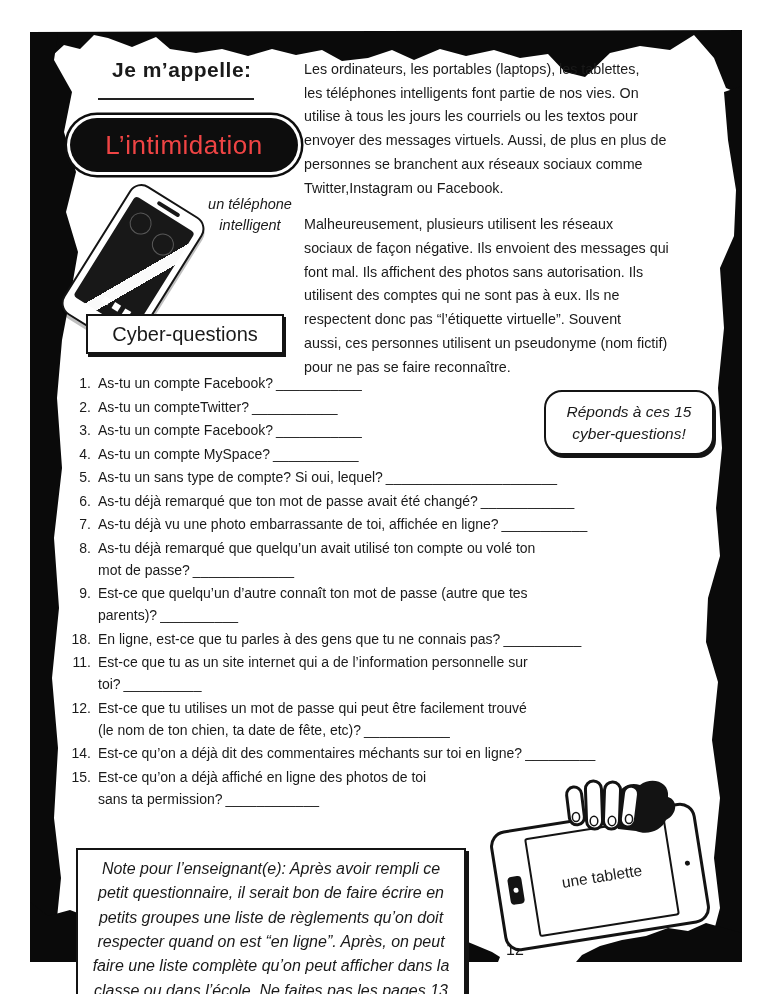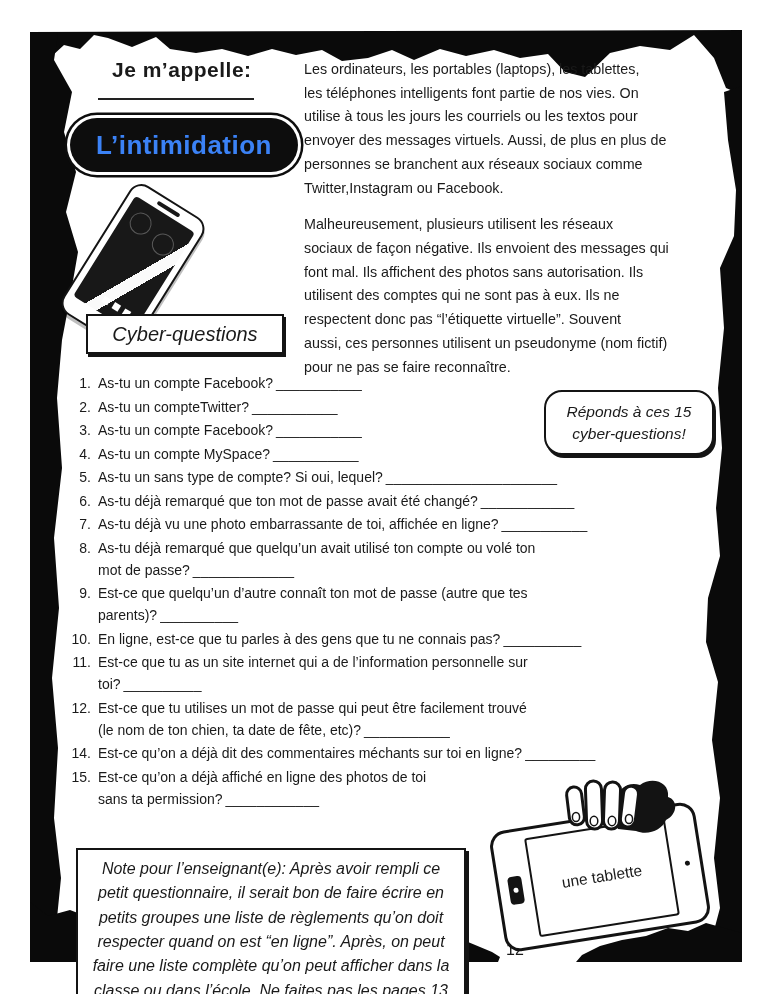--- a/index.html
+++ b/index.html
@@ -12,41 +12,41 @@
 
   .content { position:absolute; inset:0; z-index:2; }
 
   .preline { white-space:pre-line; }
 
   
   .name-label { position:absolute; left:112px; top:58px; font-size:21px; font-weight:bold; letter-spacing:.5px; }
   .name-line { position:absolute; left:98px; top:78px; width:156px; height:22px; border-bottom:2.5px solid #222; }
 
   .title-pill { position:absolute; left:70px; top:118px; width:228px; height:54px;
-    background:#0d0d0d; border-radius:30px; color:#3b82f6; display:flex; align-items:center; justify-content:center;
-    font-size:26px; font-weight:bold; letter-spacing:.5px;
+    background:#0d0d0d; border-radius:30px; color:#ef4444; display:flex; align-items:center; justify-content:center;
+    font-size:26px; font-weight:normal; letter-spacing:.5px;
     box-shadow:0 0 0 3px #fff, 0 0 0 5.5px #0d0d0d; }
 
   
   .phone-wrap { position:absolute; left:70px; top:188px; width:170px; height:165px; }
   .phone-body { position:absolute; left:20px; top:2px; width:86px; height:152px; background:#fff;
     border:2.5px solid #141414; border-radius:14px; transform:rotate(32deg); box-shadow:2px 3px 0 rgba(0,0,0,.25); }
   .phone-screen { position:absolute; left:6px; top:13px; right:6px; bottom:17px; border-radius:4px;
     background:linear-gradient(118deg,#181818 0 58%,#fafafa 58% 68%,#181818 68% 100%); }
   .phone-ear { position:absolute; top:5px; left:50%; transform:translateX(-50%); width:26px; height:4px; background:#181818; border-radius:2px; }
   .doodle { position:absolute; width:22px; height:22px; border:1.5px solid rgba(255,255,255,.28); border-radius:50%; }
   .d1 { left:8px; top:10px; } .d2 { left:38px; top:16px; }
   .app { position:absolute; width:7px; height:7px; background:#fff; bottom:10px; }
   .a1 { right:12px; } .a2 { right:24px; } .a3 { right:36px; }
   .phone-caption { position:absolute; left:192px; top:194px; width:116px; text-align:center;
     font-style:italic; font-size:14.5px; line-height:1.45; }
 
   .cyber-box { position:absolute; left:86px; top:314px; width:198px; height:40px;
     background:#fff; border:2.5px solid #141414; box-shadow:2px 3px 0 #141414;
-    display:flex; align-items:center; justify-content:center; font-size:20px;font-style:italic; }
+    display:flex; align-items:center; justify-content:center; font-size:20px; }
 
   
   .intro { position:absolute; left:304px; top:58px; width:438px; text-align:left; }
   .intro p { font-size:14.3px; line-height:1.66; }
   .intro p + p { margin-top:13px; }
 
   
   .callout { position:absolute; left:544px; top:390px; width:170px; padding:9px 9px;
     background:#fff; border:2.5px solid #141414; border-radius:18px; box-shadow:2px 3px 0 #141414;
     font-style:italic; font-size:15.5px; line-height:1.4; text-align:center; }
@@ -109,20 +109,22 @@
         <div class="phone-ear"></div>
         <div class="phone-screen">
           <div class="doodle d1"></div>
           <div class="doodle d2"></div>
           <span class="app a1"></span>
           <span class="app a2"></span>
           <span class="app a3"></span>
         </div>
       </div>
     </div>
+    <div class="phone-caption preline">un téléphone
+intelligent</div>
 
     <div class="cyber-box">Cyber-questions</div>
 
     <div class="intro">
       <p class="preline">Les ordinateurs, les portables (laptops), les tablettes,
 les téléphones intelligents font partie de nos vies. On
 utilise à tous les jours les courriels ou les textos pour
 envoyer des messages virtuels. Aussi, de plus en plus de
 personnes se branchent aux réseaux sociaux comme
 Twitter,Instagram ou Facebook.</p>
@@ -171,21 +173,21 @@
         <span class="qnum">8.</span>
         <span class="qtext"><span class="preline">As-tu déjà remarqué que quelqu’un avait utilisé ton compte ou volé ton
 mot de passe?</span><span class="blank">_____________</span></span>
       </div>
       <div class="q">
         <span class="qnum">9.</span>
         <span class="qtext"><span class="preline">Est-ce que quelqu’un d’autre connaît ton mot de passe (autre que tes
 parents)?</span><span class="blank">__________</span></span>
       </div>
       <div class="q">
-        <span class="qnum">10.</span>
+        <span class="qnum">18.</span>
         <span class="qtext"><span class="preline">En ligne, est-ce que tu parles à des gens que tu ne connais pas?</span><span class="blank">__________</span></span>
       </div>
       <div class="q">
         <span class="qnum">11.</span>
         <span class="qtext"><span class="preline">Est-ce que tu as un site internet qui a de l’information personnelle sur
 toi?</span><span class="blank">__________</span></span>
       </div>
       <div class="q">
         <span class="qnum">12.</span>
         <span class="qtext"><span class="preline">Est-ce que tu utilises un mot de passe qui peut être facilement trouvé

